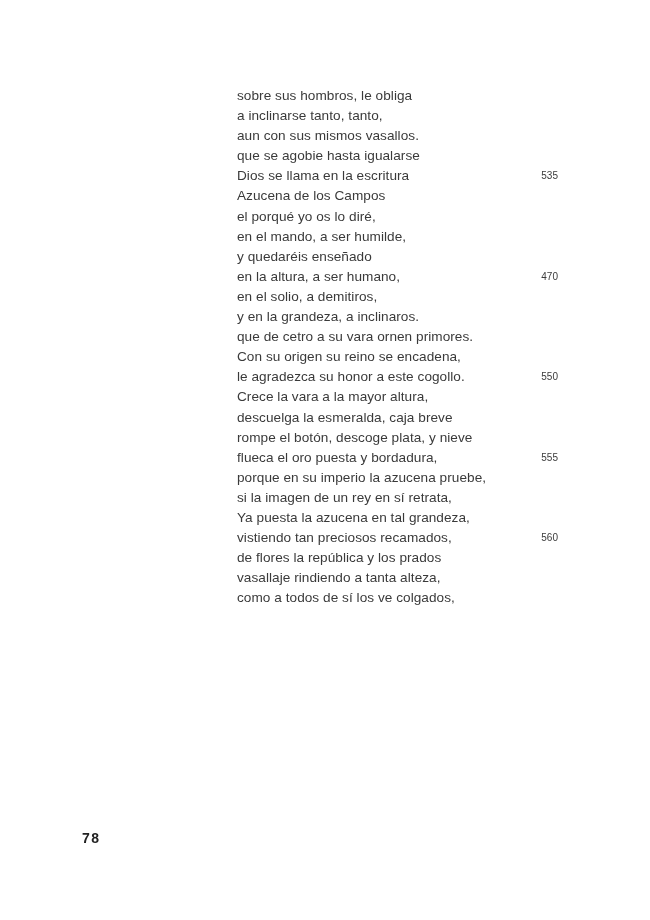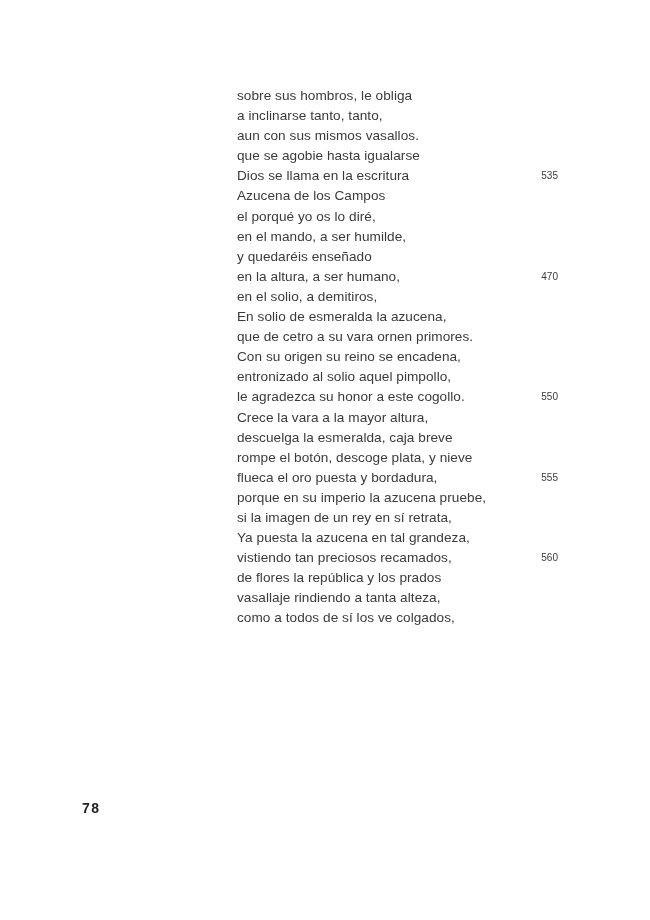--- a/index.html
+++ b/index.html
@@ -39,21 +39,21 @@
     }
     .line-number {
       position: absolute;
       right: 4px;
       top: 0;
       font-size: 10px;
     }
     .folio {
       position: absolute;
       left: 82px;
-      top: 800px;
+      top: 830px;
       font-size: 14px;
       font-weight: bold;
       color: #222222;
       letter-spacing: 1.5px;
     }
   </style>
 </head>
 <body>
 
 <div class="page">
@@ -62,24 +62,23 @@
       <div class="verse-line"><span class="verse-text">a inclinarse tanto, tanto,</span></div>
       <div class="verse-line"><span class="verse-text">aun con sus mismos vasallos.</span></div>
       <div class="verse-line"><span class="verse-text">que se agobie hasta igualarse</span></div>
       <div class="verse-line"><span class="verse-text">Dios se llama en la escritura</span><span class="line-number">535</span></div>
       <div class="verse-line"><span class="verse-text">Azucena de los Campos</span></div>
       <div class="verse-line"><span class="verse-text">el porqué yo os lo diré,</span></div>
       <div class="verse-line"><span class="verse-text">en el mando, a ser humilde,</span></div>
       <div class="verse-line"><span class="verse-text">y quedaréis enseñado</span></div>
       <div class="verse-line"><span class="verse-text">en la altura, a ser humano,</span><span class="line-number">470</span></div>
       <div class="verse-line"><span class="verse-text">en el solio, a demitiros,</span></div>
-      <div class="verse-line"><span class="verse-text">En solio de esmeralda la azucena,</span></div>
+      <div class="verse-line"><span class="verse-text">y en la grandeza, a inclinaros.</span></div>
       <div class="verse-line"><span class="verse-text">que de cetro a su vara ornen primores.</span></div>
       <div class="verse-line"><span class="verse-text">Con su origen su reino se encadena,</span></div>
-      <div class="verse-line"><span class="verse-text">entronizado al solio aquel pimpollo,</span></div>
       <div class="verse-line"><span class="verse-text">le agradezca su honor a este cogollo.</span><span class="line-number">550</span></div>
       <div class="verse-line"><span class="verse-text">Crece la vara a la mayor altura,</span></div>
       <div class="verse-line"><span class="verse-text">descuelga la esmeralda, caja breve</span></div>
       <div class="verse-line"><span class="verse-text">rompe el botón, descoge plata, y nieve</span></div>
       <div class="verse-line"><span class="verse-text">flueca el oro puesta y bordadura,</span><span class="line-number">555</span></div>
       <div class="verse-line"><span class="verse-text">porque en su imperio la azucena pruebe,</span></div>
       <div class="verse-line"><span class="verse-text">si la imagen de un rey en sí retrata,</span></div>
       <div class="verse-line"><span class="verse-text">Ya puesta la azucena en tal grandeza,</span></div>
       <div class="verse-line"><span class="verse-text">vistiendo tan preciosos recamados,</span><span class="line-number">560</span></div>
       <div class="verse-line"><span class="verse-text">de flores la república y los prados</span></div>

